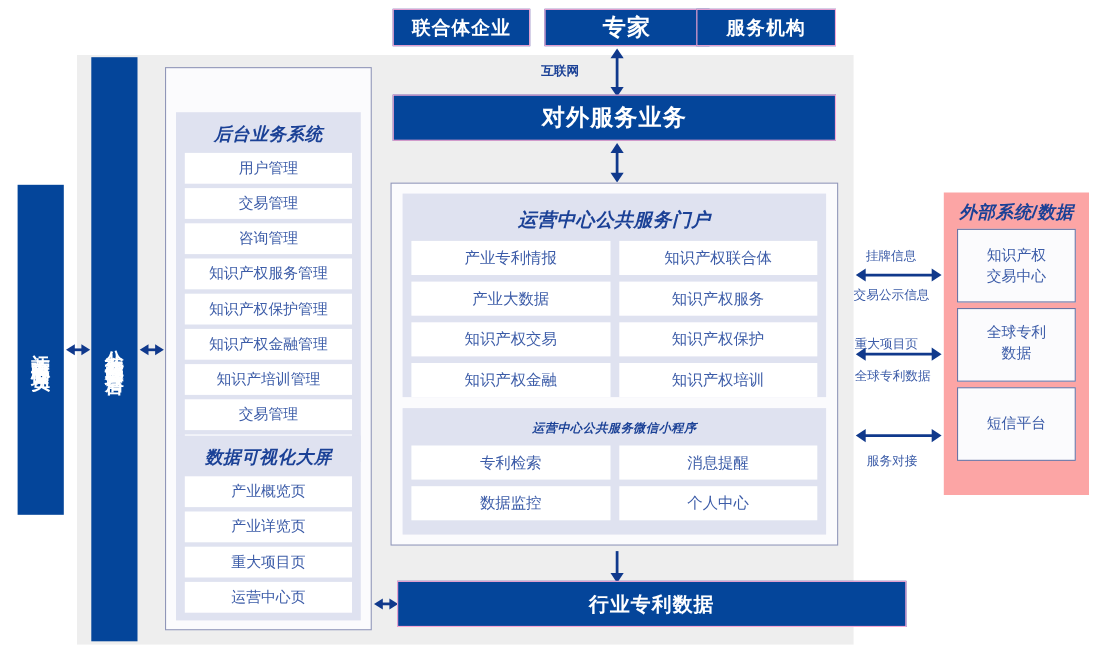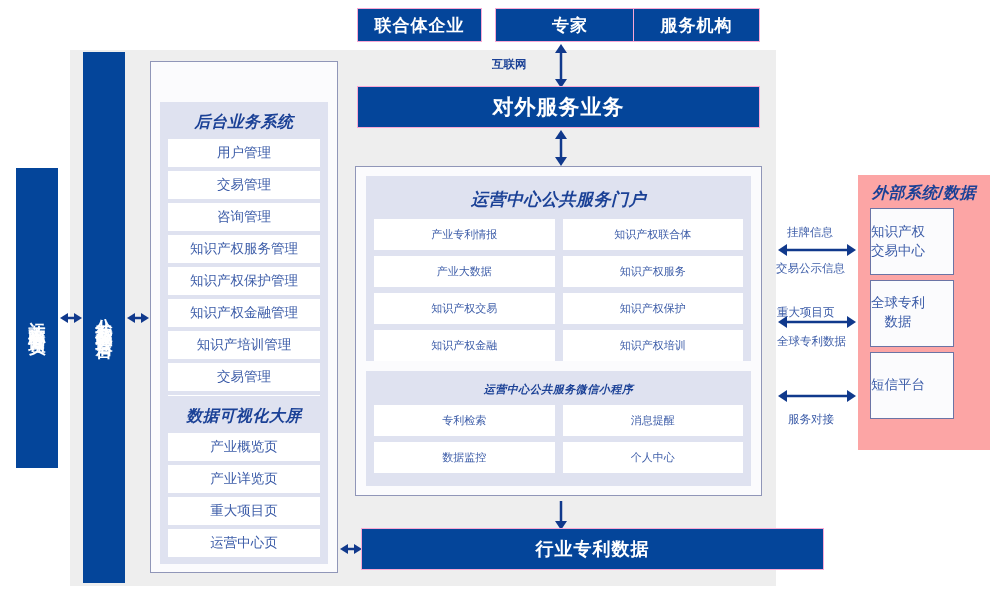--- a/index.html
+++ b/index.html
@@ -22,21 +22,21 @@
     display:flex;
     align-items:center;
     justify-content:center;
     text-align:center;
     box-sizing:border-box;
     letter-spacing:1px;
   }
 
   
   #actor-0{left:357px;top:8px;width:125px;height:34px;font-size:17px;}
-  #actor-1{left:495px;top:8px;width:150px;height:34px;font-size:17px;}
+  #actor-1{left:495px;top:8px;width:150px;height:34px;font-size:21px;}
   #actor-2{left:633px;top:8px;width:127px;height:34px;font-size:17px;}
 
   
   .gray-frame{
     position:absolute;left:70px;top:50px;width:706px;height:536px;
     background:#eeeeee;
   }
 
   
   #operator-box{left:16px;top:168px;width:42px;height:300px;
@@ -79,38 +79,38 @@
   #ext-service-box{left:357px;top:86px;width:403px;height:42px;font-size:21px;}
   #industry-data-box{left:361px;top:528px;width:463px;height:42px;font-size:18px;}
 
   #middle-white-panel{left:355px;top:166px;width:407px;height:330px;}
 
   #portal-card{left:366px;top:176px;width:385px;height:185px;}
   #miniprog-card{left:366px;top:371px;width:385px;height:115px;}
 
   .grid2{display:grid;grid-template-columns:1fr 1fr;gap:6px 8px;}
   .grid2 .cell{
-    background:#ffffff;color:#3c5ca8;font-size:11px;
+    background:#ffffff;color:#3c5ca8;font-size:14px;
     text-align:center;line-height:31px;height:31px;box-sizing:border-box;
   }
 
   
   #external-panel{
     position:absolute;left:858px;top:175px;width:132px;height:275px;
     background:#fca5a5;
   }
   .ext-title{
     color:#1b4196;font-weight:bold;font-style:italic;font-size:16px;
     text-align:center;padding-top:8px;letter-spacing:0.5px;
   }
   .ext-box{
-    position:absolute;left:12px;width:84px;
+    position:absolute;left:12px;width:108px;
     background:#fbfbfd;border:1px solid #6b74a5;
     color:#3c5ca8;font-size:13.5px;text-align:center;
-    display:flex;align-items:center;
+    display:flex;align-items:center;justify-content:center;
     box-sizing:border-box;line-height:1.35;
   }
   #ext-0{top:33px;height:67px;}
   #ext-1{top:105px;height:67px;font-family:Liberation Mono, monospace;}
   #ext-2{top:177px;height:67px;}
 
   
   .arrow{position:absolute;}
   .arrow svg{display:block;overflow:visible;}
 

